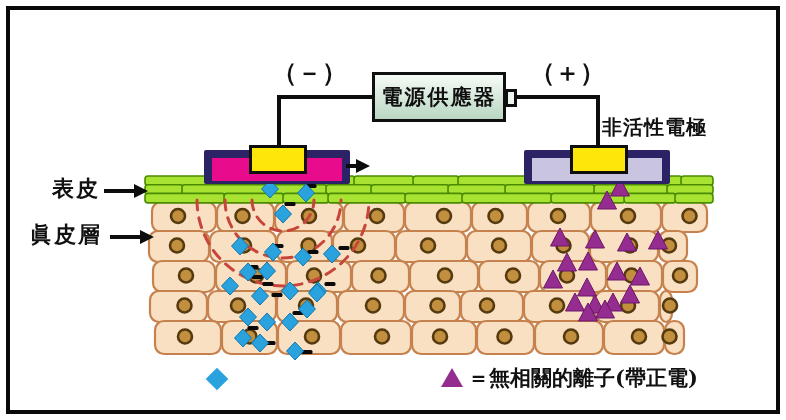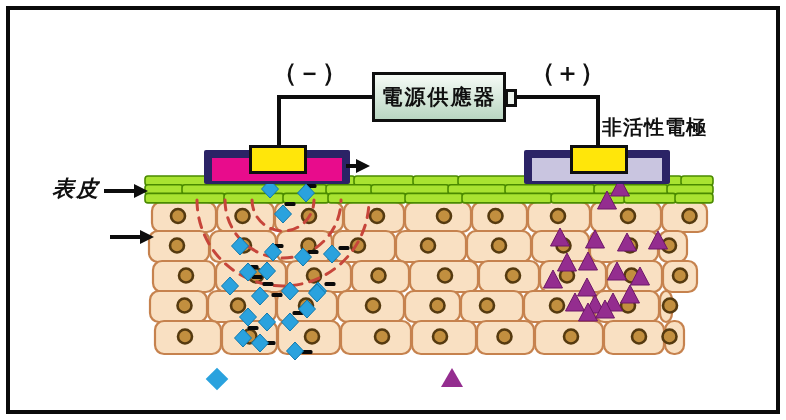--- a/index.html
+++ b/index.html
@@ -232,24 +232,26 @@
   <div class="conn" style="left: 249px; top: 145px; background-color: rgb(255, 230, 10);"></div>
   <div class="conn" style="left: 570px; top: 145px; background-color: rgb(255, 230, 10);"></div>
 
   <div class="lbl" style="left:272px;top:59px;font-size:25px;font-weight:700;">（－）</div>
   <div class="lbl" style="left:530px;top:59px;font-size:25px;font-weight:700;">（＋）</div>
   <div class="lbl" style="left:602px;top:76px;font-size:20px;letter-spacing:1px;margin-top:40px;">非活性電極</div>
 
   <div class="arrow-line" style="left:346px;top:164px;width:11px;"></div>
   <div class="arrow-head" style="left:356px;top:159px;"></div>
 
-  <div class="lbl" style="left:52px;top:176px;font-size:22px;letter-spacing:2px;font-style:italic;">表皮</div>
+  <div class="lbl" style="left:52px;top:176px;font-size:22px;letter-spacing:2px;">表皮</div>
   <div class="arrow-line" style="left:104px;top:189px;width:32px;"></div>
   <div class="arrow-head" style="left:134px;top:184px;"></div>
 
+  <div class="lbl" style="left:30px;top:222px;font-size:22px;letter-spacing:2px;">眞皮層</div>
   <div class="arrow-line" style="left:110px;top:235px;width:32px;"></div>
   <div class="arrow-head" style="left:140px;top:230px;"></div>
 
   <div class="legend-diamond" style="left: 209px; top: 371px; background-color: rgb(42, 162, 222);"></div>
   <div class="legend-triangle" style="left: 441px; top: 368px; border-bottom-color: rgb(148, 45, 143);"></div>
+  <div class="lbl" style="left:468px;top:366px;font-size:21px;">＝無相關的離子(帶正電)</div>
 
   <div class="frame"></div>
 </div>
 
 </body></html>

